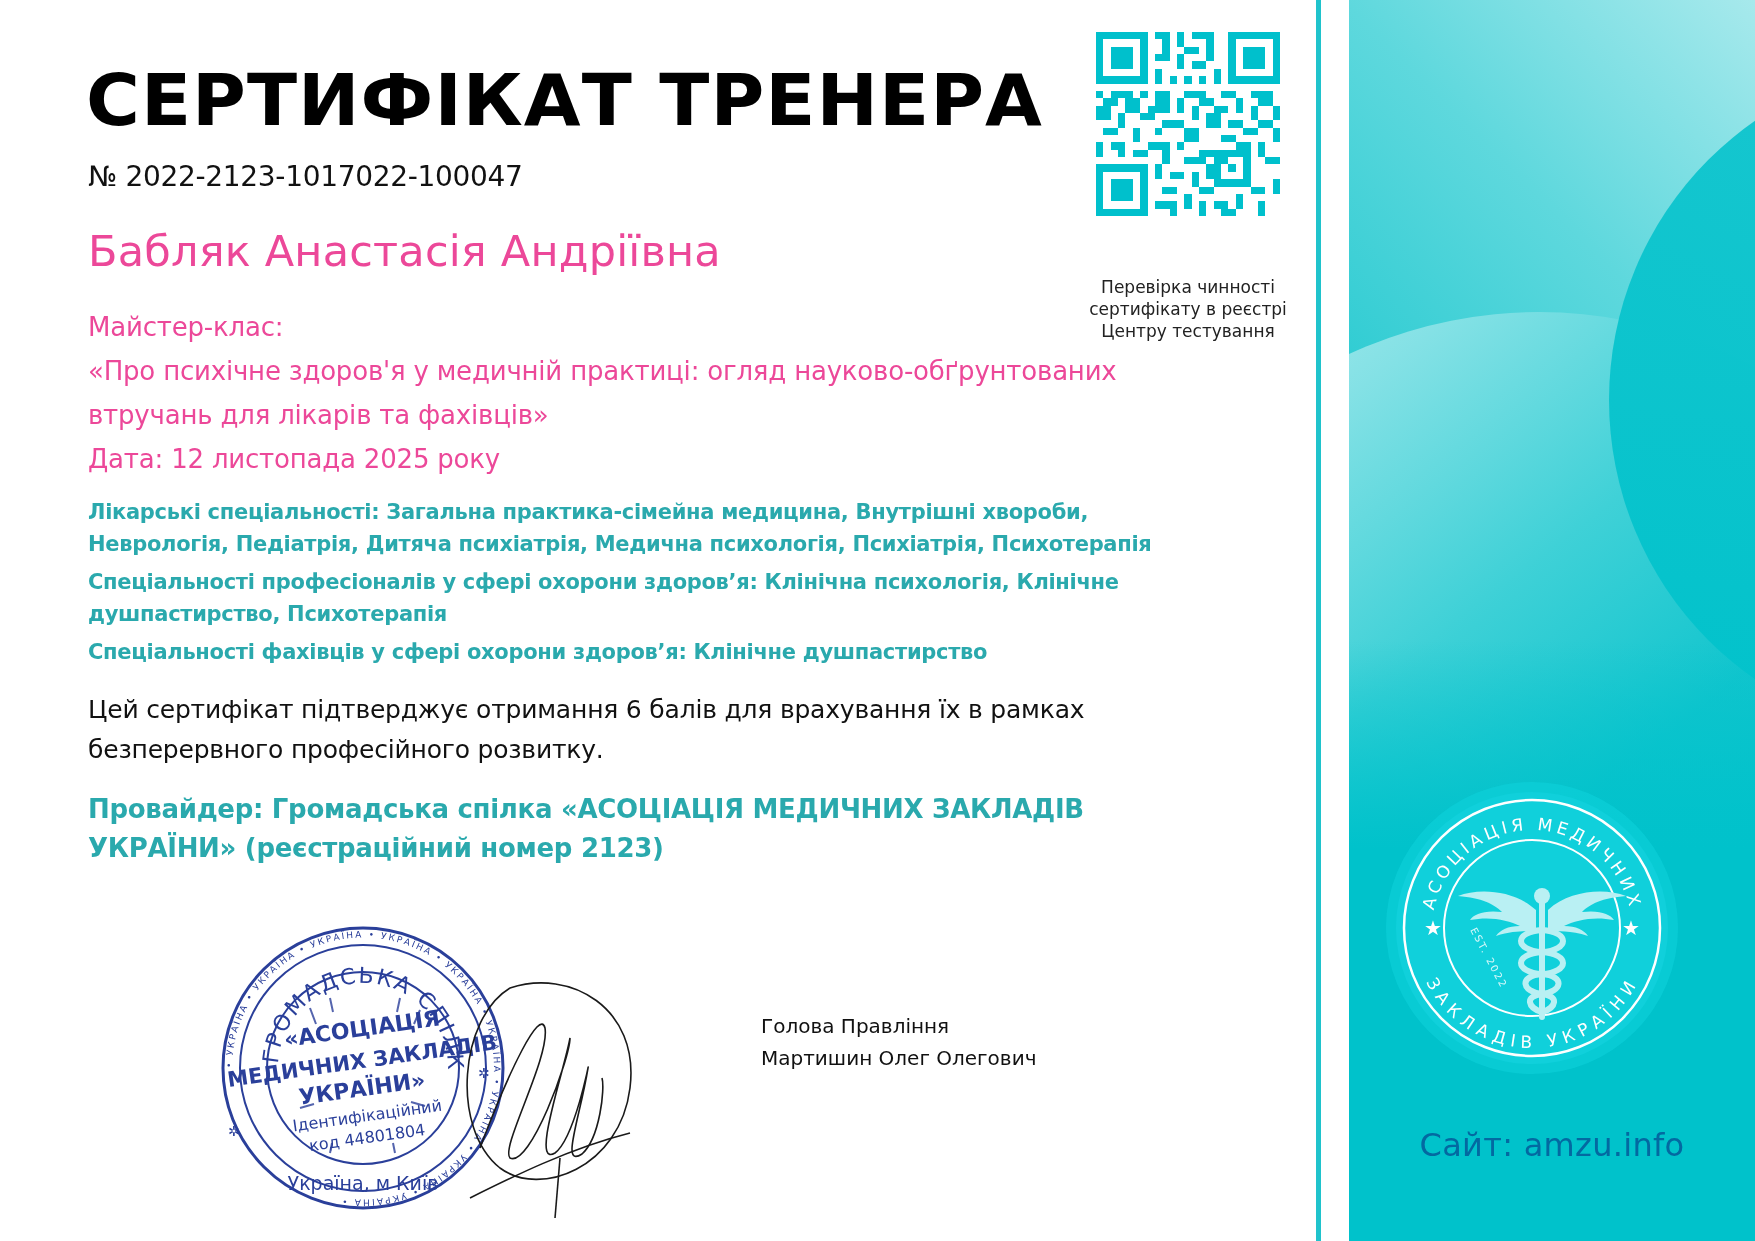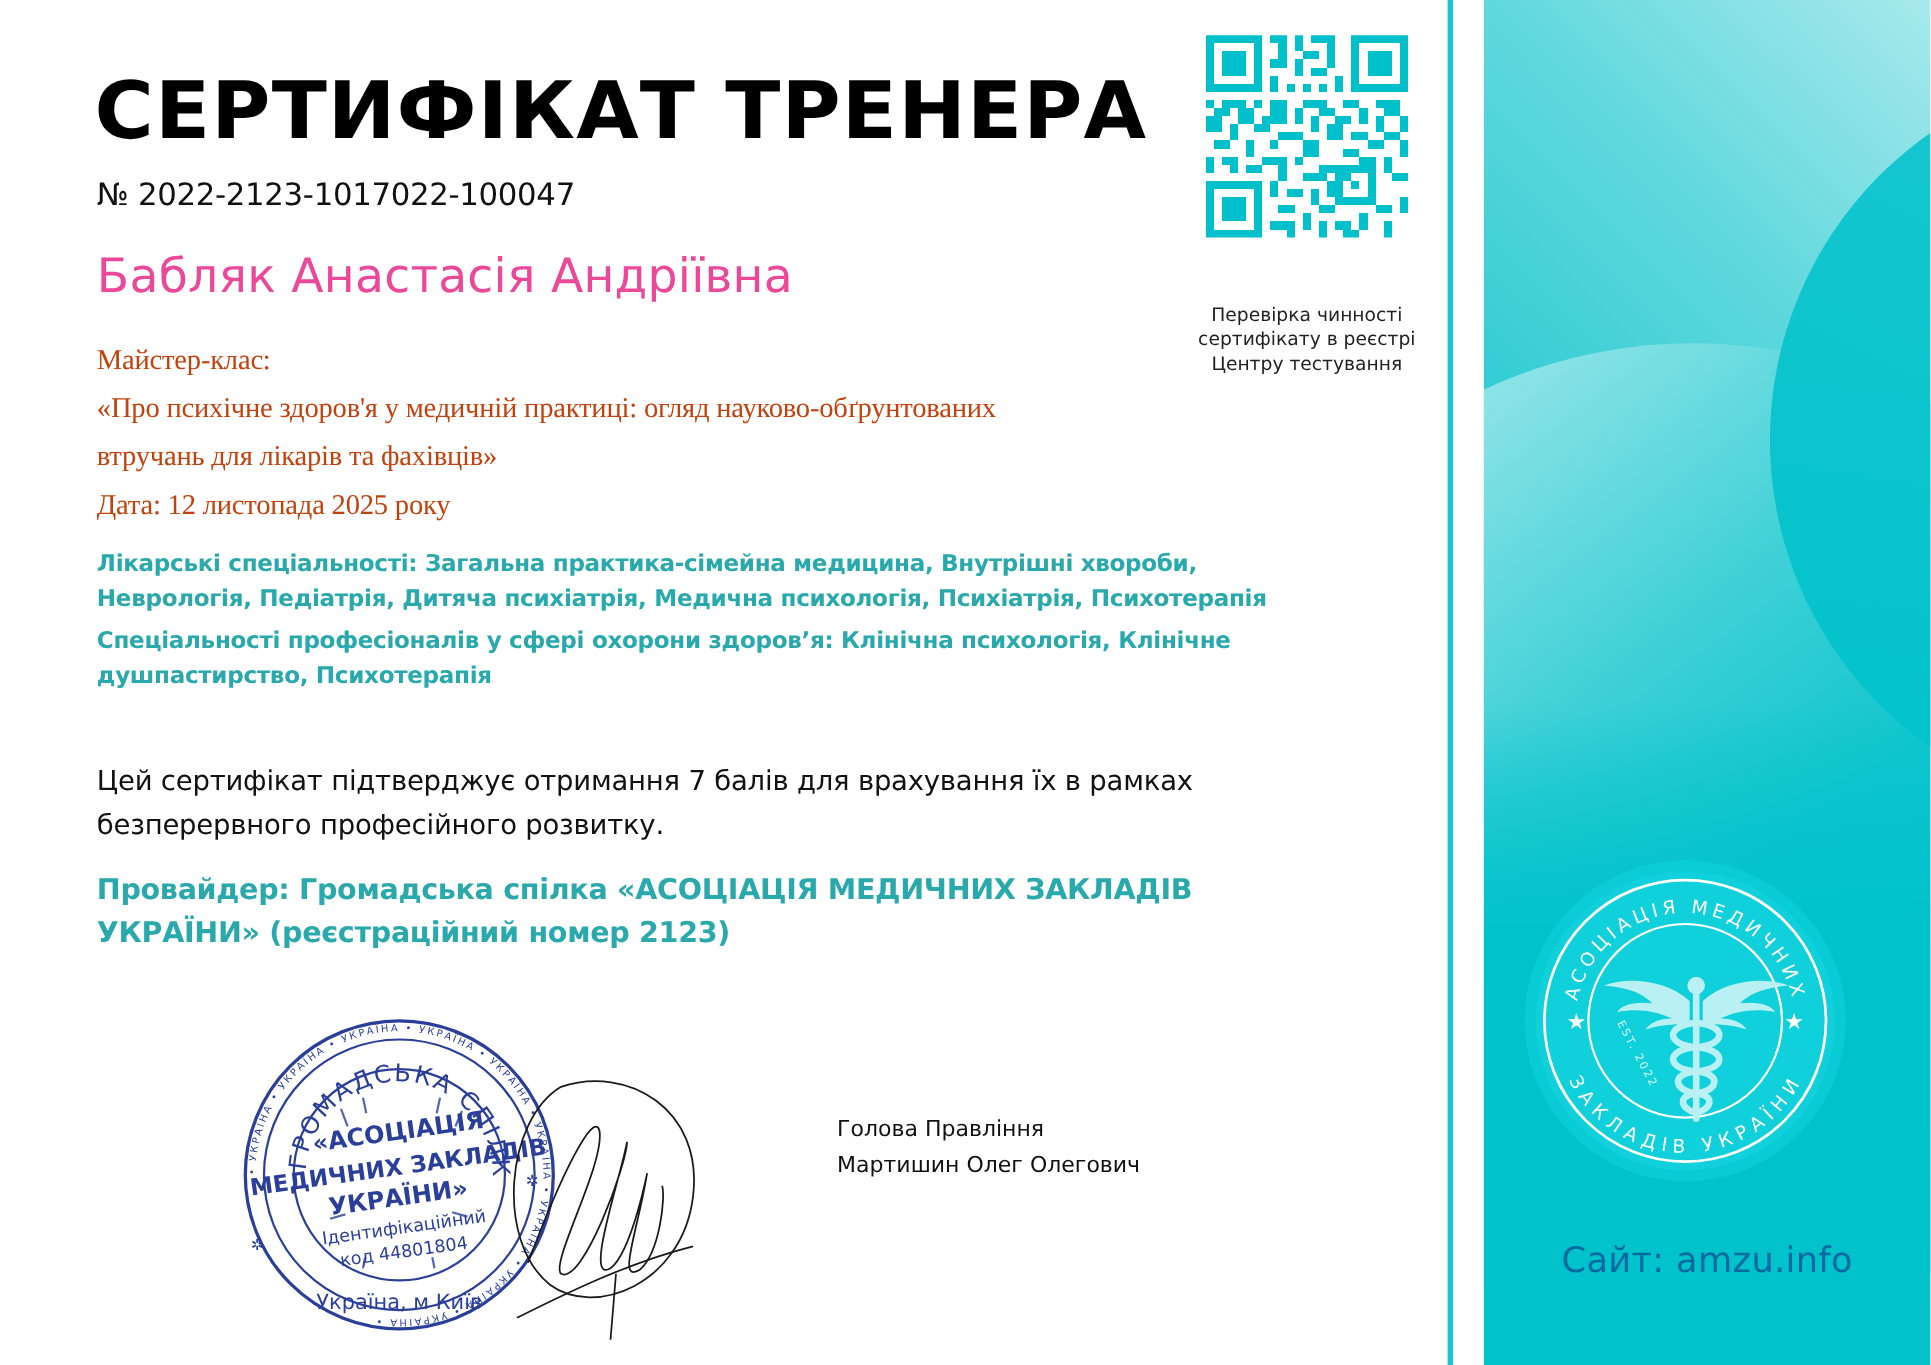--- a/index.html
+++ b/index.html
@@ -17,21 +17,21 @@
     .cert-number {
       position: absolute; left: 88px; top: 160px;
       font-size: 28px; color: #111111; letter-spacing: -0.3px; white-space: nowrap;
     }
     .recipient-name {
       position: absolute; left: 88px; top: 226px;
       font-size: 43px; color: #ec4899; white-space: nowrap; letter-spacing: 0.2px;
     }
     .course-block {
       position: absolute; left: 88px; top: 305px; width: 1200px;
-      font-size: 26px; line-height: 44px; color: #c2410c; letter-spacing: -0.2px; font-family: Liberation Serif, serif;
+      font-size: 26px; line-height: 44px; color: #ec4899; letter-spacing: -0.2px;
     }
     .course-block div { white-space: nowrap; }
 
     .specialties {
       position: absolute; left: 88px; top: 496px; width: 1200px;
       color: #2aa9ad; font-weight: bold; font-size: 21px; letter-spacing: -0.3px;
     }
     .spec-item { line-height: 32px; margin-bottom: 6px; }
 
     .points-text {
@@ -105,24 +105,25 @@
 
   <div class="specialties">
     <div class="spec-item">
       <div>Лікарські спеціальності: Загальна практика-сімейна медицина, Внутрішні хвороби,</div>
       <div>Неврологія, Педіатрія, Дитяча психіатрія, Медична психологія, Психіатрія, Психотерапія</div>
     </div>
     <div class="spec-item">
       <div>Спеціальності професіоналів у сфері охорони здоров’я: Клінічна психологія, Клінічне</div>
       <div>душпастирство, Психотерапія</div>
     </div>
+    <div class="spec-item">Спеціальності фахівців у сфері охорони здоров’я: Клінічне душпастирство</div>
   </div>
 
   <div class="points-text">
-    <div>Цей сертифікат підтверджує отримання 7 балів для врахування їх в рамках</div>
+    <div>Цей сертифікат підтверджує отримання 6 балів для врахування їх в рамках</div>
     <div>безперервного професійного розвитку.</div>
   </div>
 
   <div class="provider">
     <div>Провайдер: Громадська спілка «АСОЦІАЦІЯ МЕДИЧНИХ ЗАКЛАДІВ</div>
     <div>УКРАЇНИ» (реєстраційний номер 2123)</div>
   </div>
 
   <div class="qr">
     <svg width="184" height="184" viewBox="0 0 25 25" shape-rendering="crispEdges">

